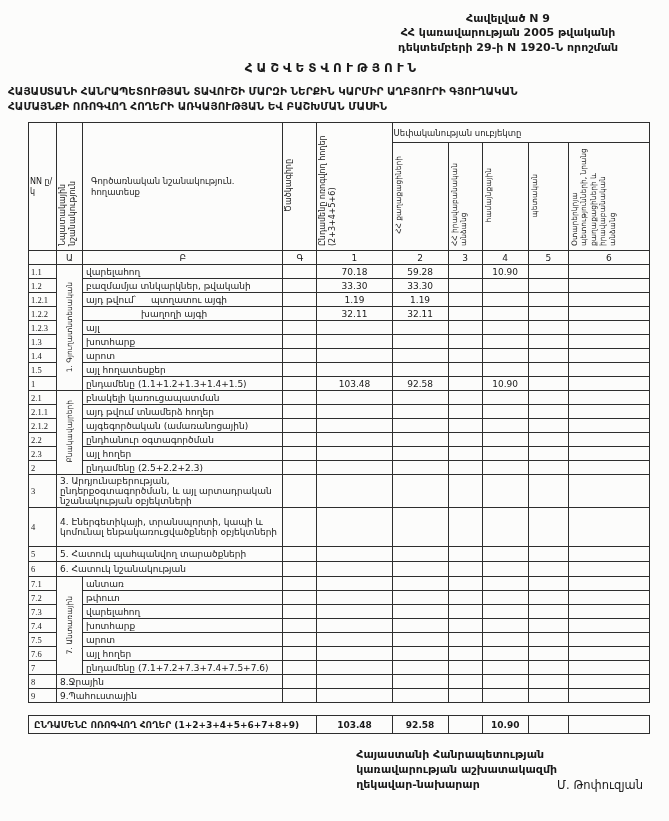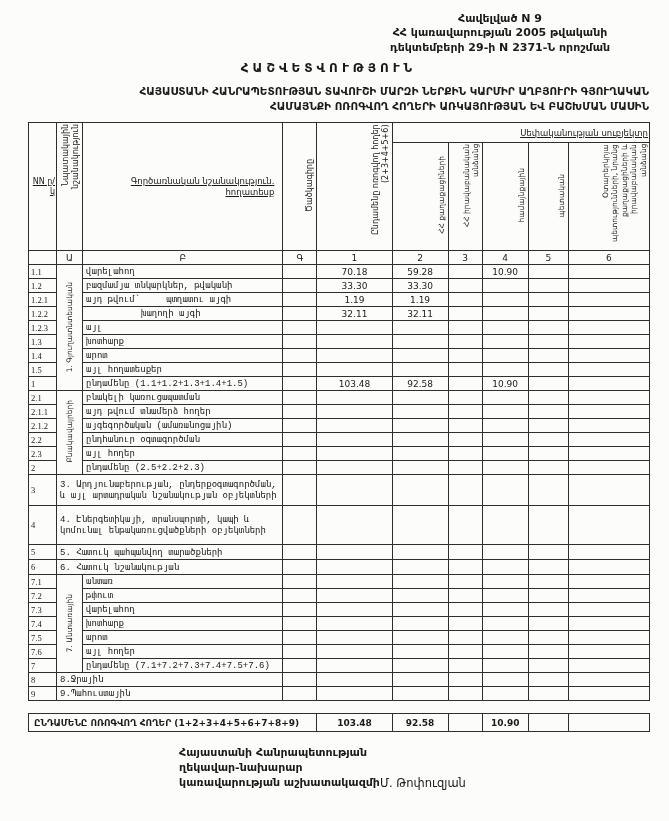--- a/index.html
+++ b/index.html
@@ -4,61 +4,60 @@
 <style>
   * { box-sizing: border-box; }
   html, body {
     margin: 0; padding: 0;
     width: 669px; height: 821px;
     background: #fcfcfb;
     color: #1a1a1a;
     font-family: "DejaVu Sans", sans-serif;
     overflow: hidden;
   }
-  .page { width: 669px; height: 636px; padding: 10px 20px 0 8px; position: relative; }
+  .page { width: 669px; height: 636px; padding: 10px 12px 0 8px; position: relative; }
 
   .annex {
     width: 278px;
     margin: 2px 10px 0 auto;
     text-align: center;
     font-weight: bold;
     font-size: 11px;
     line-height: 1.3;
   }
   .report-title {
     text-align: center;
     font-weight: bold;
     font-size: 12px;
     letter-spacing: 4px;
     margin-top: 6px;
   }
   .report-subtitle {
-    text-align: right;
+    text-align: left;
     font-weight: bold;
     font-size: 10.5px;
     line-height: 1.45;
     margin-top: 9px;
   }
 
   table.grid {
     border-collapse: collapse;
     table-layout: fixed;
     width: 622px;
     margin-left: 20px;
   }
   .grid th, .grid td { border: 1px solid #2e2e2e; overflow: hidden; }
 
   .hc {
     font-weight: normal;
     font-size: 8px;
-    text-align: right;
+    text-align: left;
     vertical-align: middle;
     padding: 1px;
     line-height: 1.25;
-    text-decoration: underline;
   }
   .hc.func { font-size: 8.5px; padding: 2px 8px; }
   .hc.own-top { font-size: 8.5px; }
 
   .vt {
     writing-mode: vertical-rl;
     transform: rotate(180deg);
     display: inline-block;
     line-height: 1.25;
     font-size: 8px;
@@ -66,50 +65,50 @@
     white-space: normal;
   }
   .vts { font-size: 7.5px; max-height: 102px; }
   .vtg { font-size: 7.5px; max-height: 118px; }
 
   .letters td { height: 14px; font-size: 9px; text-align: center; padding: 0; }
 
   tbody.rows tr { height: 14px; }
   .c { font-size: 9px; padding: 1px 3px; vertical-align: middle; }
   .c.nn { font-size: 8.5px; padding-left: 2px; font-family: Liberation Serif, serif; }
-  .c.name { text-align: left; font-family: Liberation Mono, monospace; }
+  .c.name { text-align: left; }
   .c.name.indent { padding-left: 58px; }
-  .name2 { margin-left: 26px; }
+  .name2 { margin-left: 15px; }
   .c.num { text-align: center; }
   .c.grp { text-align: center; vertical-align: middle; padding: 0; }
 
   table.total-grid { margin-top: 12px; }
   .total-grid tr { height: 18px; }
   .tlabel { font-weight: bold; font-size: 9px; padding-left: 5px; }
   .total-grid .c.num { font-weight: bold; }
 
   .footer {
     margin-top: 14px;
     padding: 0 14px 0 2px;
     display: flex;
-    justify-content: center;
+    justify-content: flex-end;
     align-items: flex-end;
   }
   .footer-left { font-weight: bold; font-size: 11px; line-height: 1.35; }
   .signature { font-size: 11.5px; padding-bottom: 1px; }
 </style>
 </head>
 <body>
 
 <div class="page">
 
   <div class="annex">
     <div>Հավելված N 9</div>
     <div>ՀՀ կառավարության 2005 թվականի</div>
-    <div>դեկտեմբերի 29-ի N 2371-Ն որոշման</div>
+    <div>դեկտեմբերի 29-ի N 1920-Ն որոշման</div>
   </div>
 
   <div class="report-title">ՀԱՇՎԵՏՎՈՒԹՅՈՒՆ</div>
 
   <div class="report-subtitle">
     <div>ՀԱՅԱՍՏԱՆԻ ՀԱՆՐԱՊԵՏՈՒԹՅԱՆ ՏԱՎՈՒՇԻ ՄԱՐԶԻ ՆԵՐՔԻՆ ԿԱՐՄԻՐ ԱՂԲՅՈՒՐԻ ԳՅՈՒՂԱԿԱՆ</div>
     <div>ՀԱՄԱՅՆՔԻ ՈՌՈԳՎՈՂ ՀՈՂԵՐԻ ԱՌԿԱՅՈՒԹՅԱՆ ԵՎ ԲԱՇԽՄԱՆ ՄԱՍԻՆ</div>
   </div>
 
   <table class="grid" style="margin-top:8px">
@@ -491,19 +490,19 @@
         <td class="c num">10.90</td>
         <td class="c num"></td>
         <td class="c num"></td>
       </tr>
     </tbody>
   </table>
 
   <div class="footer">
     <div class="footer-left">
       <div>Հայաստանի Հանրապետության</div>
+      <div>կառավարության աշխատակազմի</div>
       <div>ղեկավար-նախարար</div>
-      <div>կառավարության աշխատակազմի</div>
     </div>
     <div class="signature">Մ. Թոփուզյան</div>
   </div>
 
 </div>
 
 </body></html>

